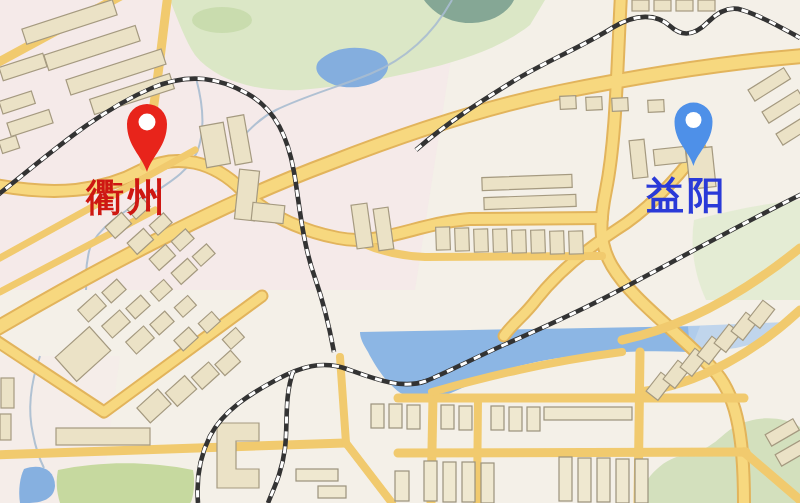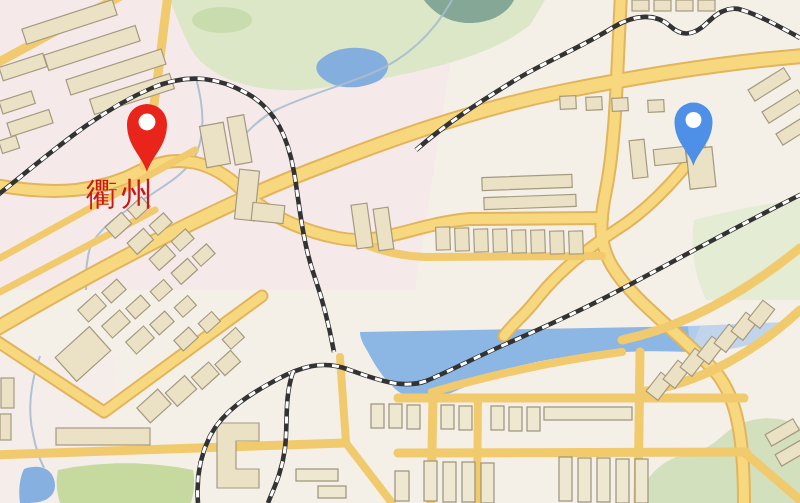--- a/index.html
+++ b/index.html
@@ -18,21 +18,21 @@
   .bld2{fill:#efe8d0;stroke:#9a927c;stroke-width:1.2;}
   .stream{fill:none;stroke:#a8bdd0;stroke-width:2;opacity:.9;}
   
   .banner{position:absolute;left:0;top:290px;width:800px;height:66px;
     background:linear-gradient(to bottom, rgba(122,116,230,.45) 0%, rgba(66,60,200,.88) 12%,
       rgba(66,60,200,.88) 86%, rgba(130,124,232,.40) 100%);}
   .banner-text{position:absolute;left:22px;top:0;height:66px;line-height:66px;white-space:nowrap;
     color:#fff;font-size:21px;letter-spacing:1.5px;text-shadow:0 1px 2px rgba(10,10,80,.35);}
   
   .city-label{position:absolute;font-family:"DejaVu Serif","Liberation Serif",serif;
-    font-weight:400;font-size:32px;letter-spacing:3px;line-height:1;}
+    font-weight:700;font-size:38px;letter-spacing:3px;line-height:1;}
   .label-origin{left:86px;top:178px;color:#ce1712;}
   .label-dest{left:646px;top:176px;color:#2a3ad8;}
   .pin{position:absolute;}
 </style>
 </head>
 <body>
 
 <div class="map-wrap">
   <svg width="800" height="503" viewBox="0 0 800 503">
     <defs>
@@ -225,13 +225,14 @@
   <svg class="pin" style="left:123px;top:100px;" width="48" height="74" viewBox="0 0 48 74">
     <path d="M24 72 C 19 56, 4 46, 4 24 A 20 20 0 1 1 44 24 C 44 46, 29 56, 24 72 Z" fill="#e8241b"></path>
     <circle cx="24" cy="22" r="8.5" fill="#ffffff"></circle>
   </svg>
   <div class="city-label label-origin">衢州</div>
 
   <svg class="pin" style="left:671px;top:100px;" width="45" height="68" viewBox="0 0 45 68">
     <path d="M22.5 66 C 18 51, 3.5 42, 3.5 21.5 A 19 19 0 1 1 41.5 21.5 C 41.5 42, 27 51, 22.5 66 Z" fill="#4e90e8"></path>
     <circle cx="22.5" cy="20" r="8" fill="#ffffff"></circle>
   </svg>
+  <div class="city-label label-dest">益阳</div>
 </div>
 
 </body></html>

